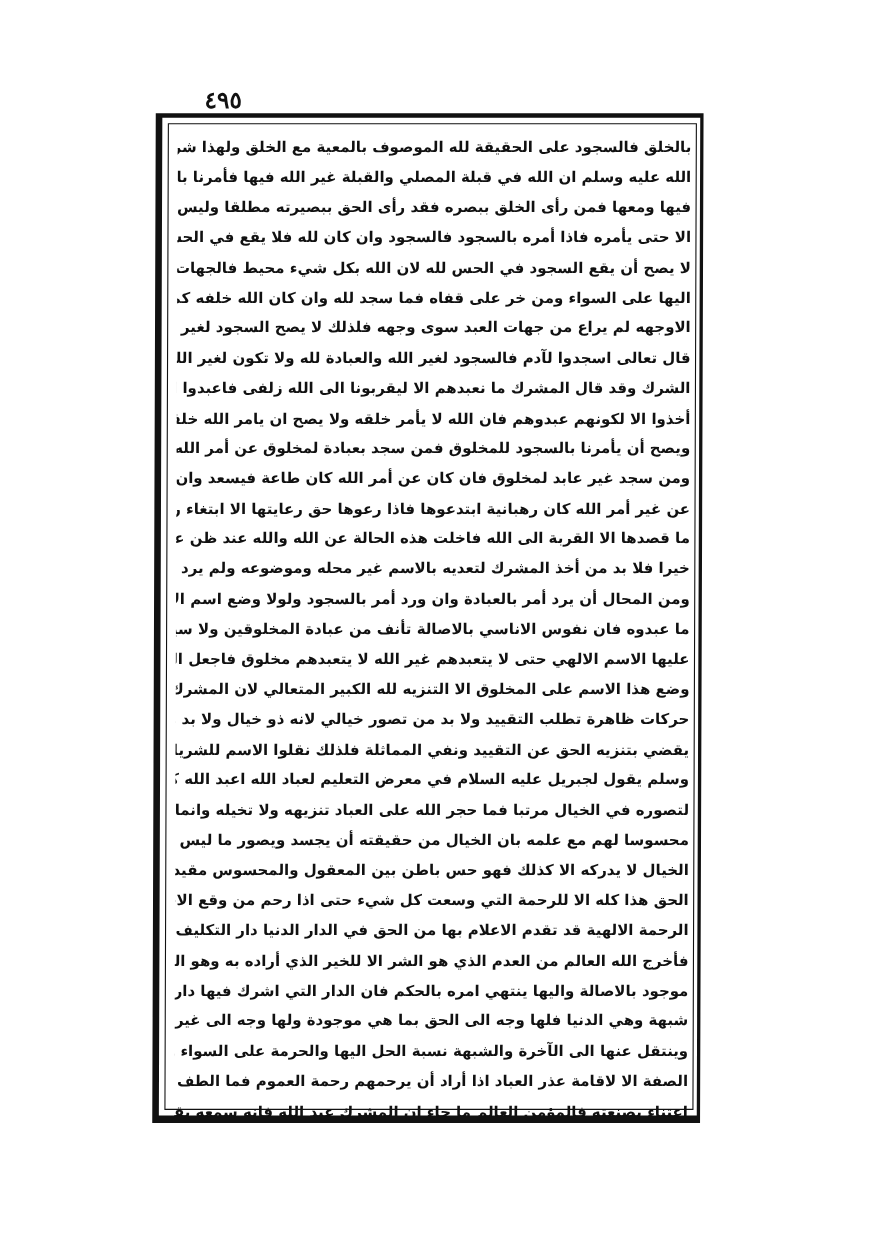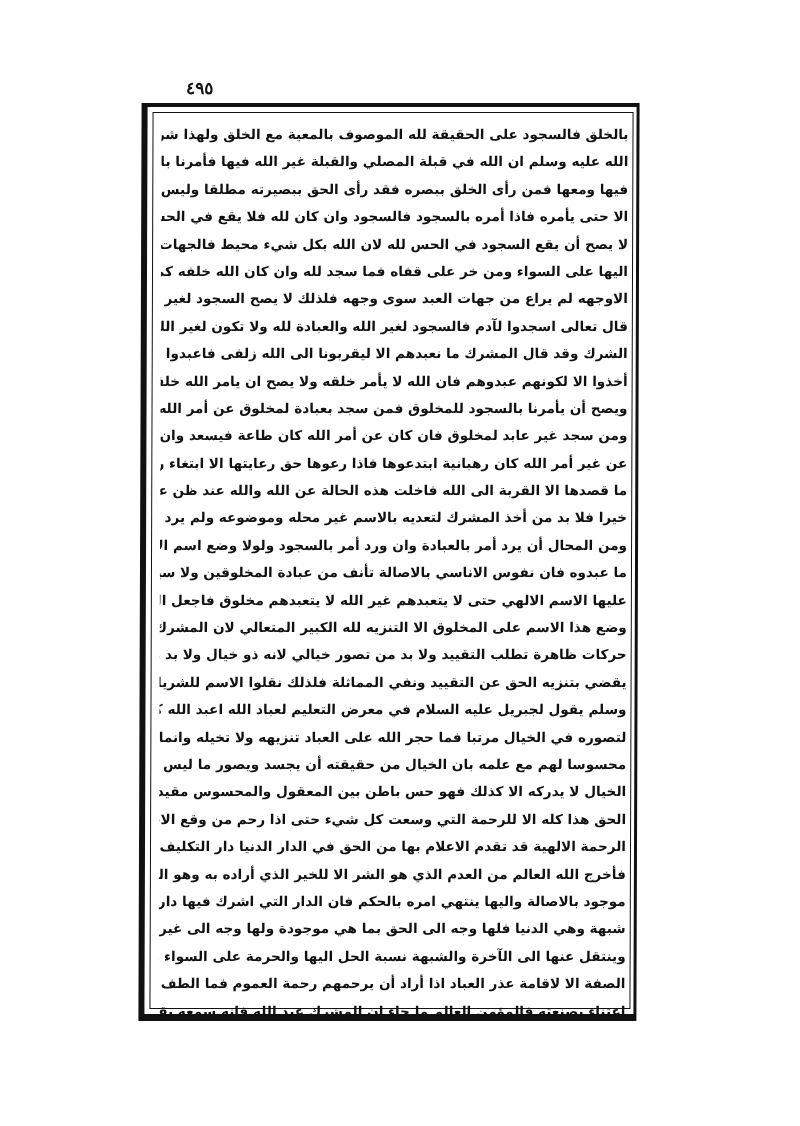--- a/index.html
+++ b/index.html
@@ -1,19 +1,19 @@
 <!DOCTYPE html>
 <html><head>
   <meta charset="utf-8">
   <style>
     html, body { margin: 0; padding: 0; background: #ffffff; }
     body { width: 800px; height: 1126px; position: relative; overflow: hidden; font-family: "DejaVu Sans", sans-serif; }
     .page-number {
       position: absolute; left: 186px; top: 78px;
-      font-family: "DejaVu Serif", serif; font-weight: bold; font-size: 17px; color: #111;
+      font-family: "DejaVu Serif", serif; font-weight: bold; font-size: 21px; color: #111;
     }
     .frame {
       position: absolute; left: 140px; top: 103px; width: 498px; height: 918px;
       border-left: 6px solid #111; border-bottom: 7px solid #111;
       border-top: 4px solid #111; border-right: 3px solid #111;
       box-sizing: border-box;
       transform: skewX(-0.2deg);
     }
     .inner-frame {
       position: absolute; left: 5px; top: 5px; right: 3px; bottom: 5px;

